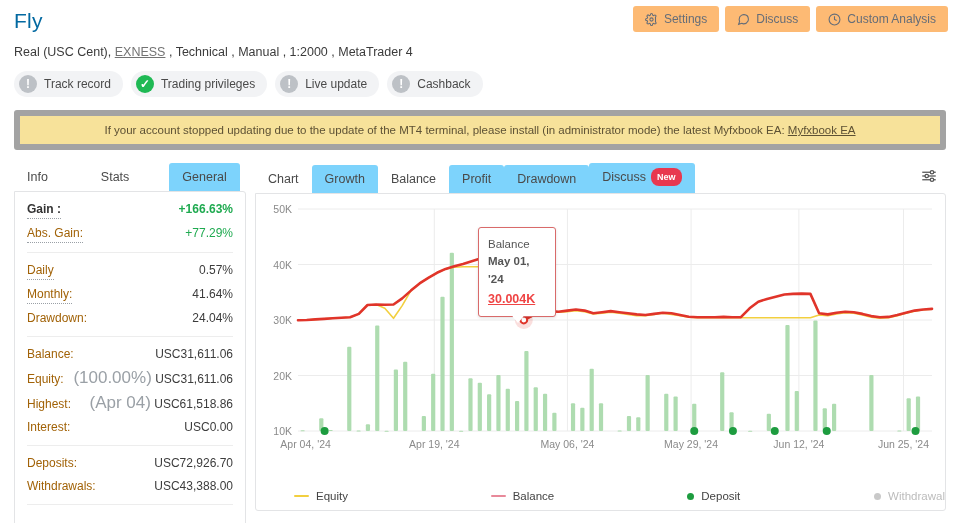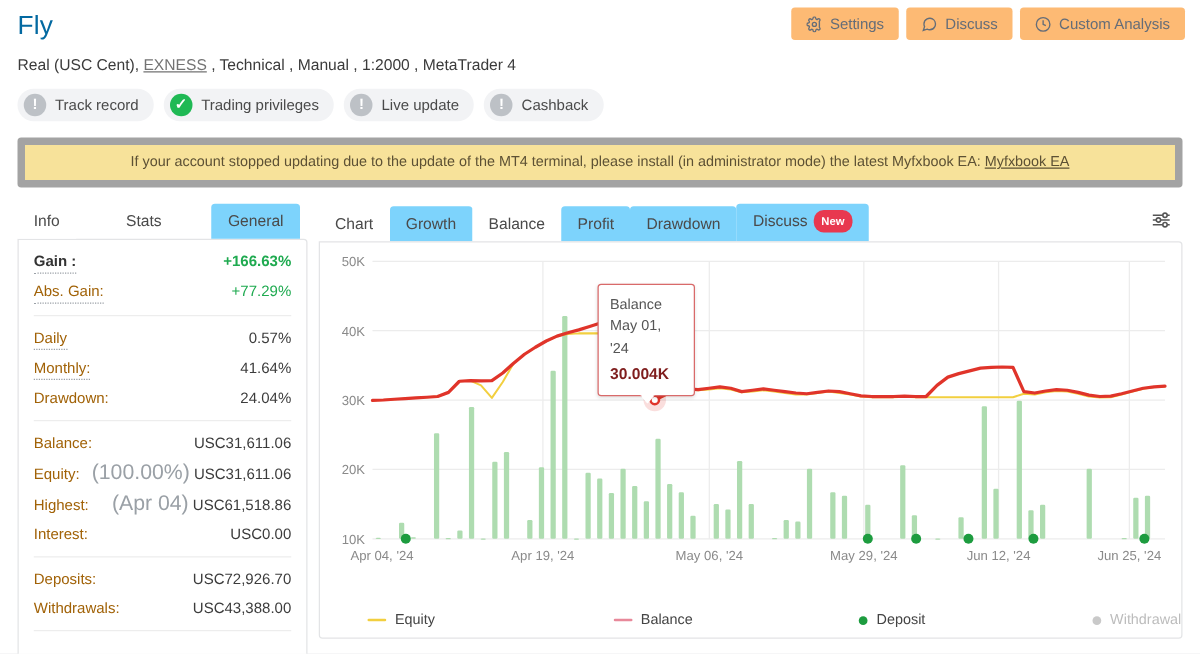--- a/index.html
+++ b/index.html
@@ -89,22 +89,22 @@
   .chart-area { position: absolute; inset: 0; }
   .chart-svg { display: block; }
 
   
   .tooltip {
     position: absolute; left: 222px; top: 33px; width: 78px;
     background: #fff; border: 1px solid #d96a6a; border-radius: 3px;
     padding: 8px 9px; box-shadow: 0 1px 3px rgba(0,0,0,.12); z-index: 5;
   }
   .tt-title { font-size: 11.5px; color: #555; line-height: 16px; }
-  .tt-date  { font-size: 11.5px; color: #555; line-height: 18px; }
-  .tt-val   { font-size: 12.5px; color: #7f1d1d; font-weight: bold; line-height: 18px; margin-top: 2px; }
+  .tt-date  { font-size: 11.5px; color: #555; line-height: 18px; font-weight: bold; }
+  .tt-val   { font-size: 12.5px; color: #ef4444; font-weight: bold; line-height: 18px; margin-top: 2px; text-decoration: underline; }
   .tt-arrow { position: absolute; left: 33px; bottom: -7px; width: 12px; height: 7px;
               background: #fff; clip-path: polygon(0 0, 100% 0, 50% 100%);
               border-left: 1px solid #d96a6a; border-right: 1px solid #d96a6a; }
 
   .legend { position: absolute; left: 0; right: 0; bottom: 8px;
             display: flex; padding-left: 38px; font-size: 11.5px; color: #444; }
   .lg { display: flex; align-items: center; gap: 7px; }
   .lg.eq { width: 200px; } .lg.ba { width: 200px; } .lg.de { width: 190px; }
   .lg .ln { width: 15px; height: 2px; border-radius: 1px; }
   .lg .pt { width: 7px; height: 7px; border-radius: 50%; }

